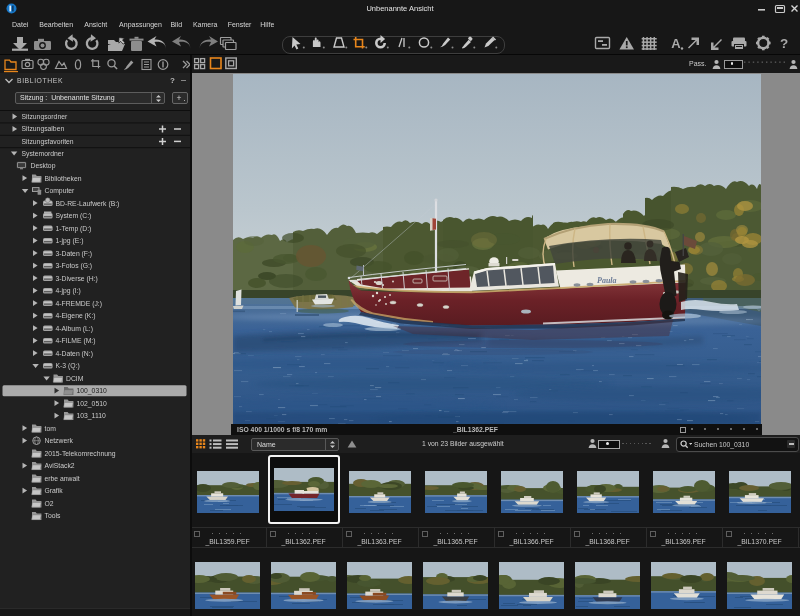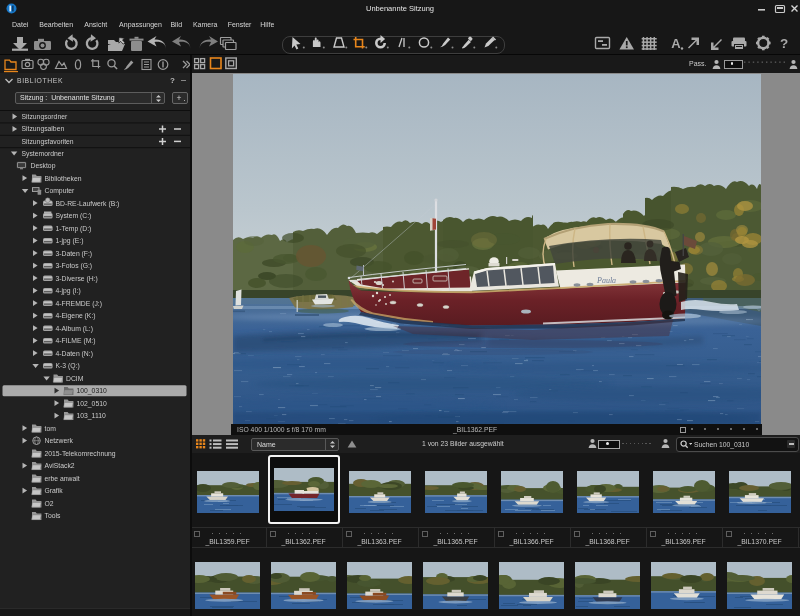--- a/index.html
+++ b/index.html
@@ -6,21 +6,21 @@
 .abs{position:absolute;}
 .txt{color:#d6d6d6;}
 svg{display:block;}
 </style></head><body>
 <div class="abs" style="left:0;top:0;width:800px;height:18px;background:#171717;">
     <svg class="abs" style="left:6px;top:3px" width="11" height="11" viewBox="0 0 11 11">
       <circle cx="5.5" cy="5.5" r="5" fill="#1878c8"></circle>
       <rect x="3.4" y="2.6" width="1.7" height="5.8" fill="#eaf2fa"></rect>
       <rect x="6.0" y="2.6" width="1.7" height="5.8" fill="#0b3a66"></rect>
     </svg>
-    <div class="abs" style="left:0;top:4px;width:800px;text-align:center;font-size:7.5px;color:#e4e4e4;">Unbenannte Sitzung</div>
+    <div class="abs" style="left:0;top:4px;width:800px;text-align:center;font-size:7.5px;color:#e4e4e4;">Unbenannte Ansicht</div>
     <svg class="abs" style="left:752px;top:0" width="48" height="18" viewBox="0 0 48 18">
       <rect x="6" y="9" width="7" height="1.6" fill="#c9c9c9"></rect>
       <rect x="23.5" y="5.5" width="9" height="7" rx="1" fill="none" stroke="#c9c9c9" stroke-width="1.2"></rect>
       <rect x="25" y="7" width="6" height="2" fill="#c9c9c9"></rect>
       <path d="M39.5 5.5 L45.5 11.5 M45.5 5.5 L39.5 11.5" stroke="#d4d4d4" stroke-width="1.4"></path>
     </svg>
   </div>
 <div class="abs" style="left:0;top:18px;width:800px;height:15px;">
     <span class="abs txt" style="left:12px;top:3px;font-size:7px;">Datei</span>
     <span class="abs txt" style="left:39.3px;top:3px;font-size:7px;">Bearbeiten</span>
@@ -394,21 +394,21 @@
         <path d="M32.4 392.4 h8.8 l-1 4.8 h-8.6 z" fill="#c6c6c6" stroke="#6f6f6f" stroke-width="0.4"></path>
         <text x="44.5" y="395.59999999999997" fill="#cbcbcb">O2</text>
         <path d="M32 402.09999999999997 h3.6 l1.2 1.4 h4.6 v6.4 h-9.4 z" fill="#989898"></path>
         <path d="M32.4 404.9 h8.8 l-1 4.8 h-8.6 z" fill="#c6c6c6" stroke="#6f6f6f" stroke-width="0.4"></path>
         <text x="44.5" y="408.09999999999997" fill="#cbcbcb">Tools</text>
       </g>
     </svg>
   </div>
 <div class="abs" style="left:0;top:608px;width:190px;height:8px;background:#181818;border-top:1px solid #2a2a2a;"></div>
 <div class="abs" style="left:190px;top:55px;width:2px;height:561px;background:#0c0c0c;"></div>
-<div class="abs" style="left:192px;top:73px;width:608px;height:362px;background:#8a8a8a;">
+<div class="abs" style="left:192px;top:73px;width:608px;height:362px;background:#8a8a8a;font-weight:bold;">
     <svg class="abs" style="left:41px;top:1px" width="528" height="352" viewBox="0 0 528 352">
       <defs>
 <linearGradient id="sky" x1="0" y1="0" x2="0" y2="1">
  <stop offset="0" stop-color="#a7b6c2"></stop>
           <stop offset="0.6" stop-color="#bac6cd"></stop>
           <stop offset="1" stop-color="#ccd4d7"></stop>
 </linearGradient>
 <linearGradient id="water" x1="0" y1="0" x2="0" y2="1">
  <stop offset="0" stop-color="#527499"></stop>
           <stop offset="0.25" stop-color="#3a6296"></stop>

